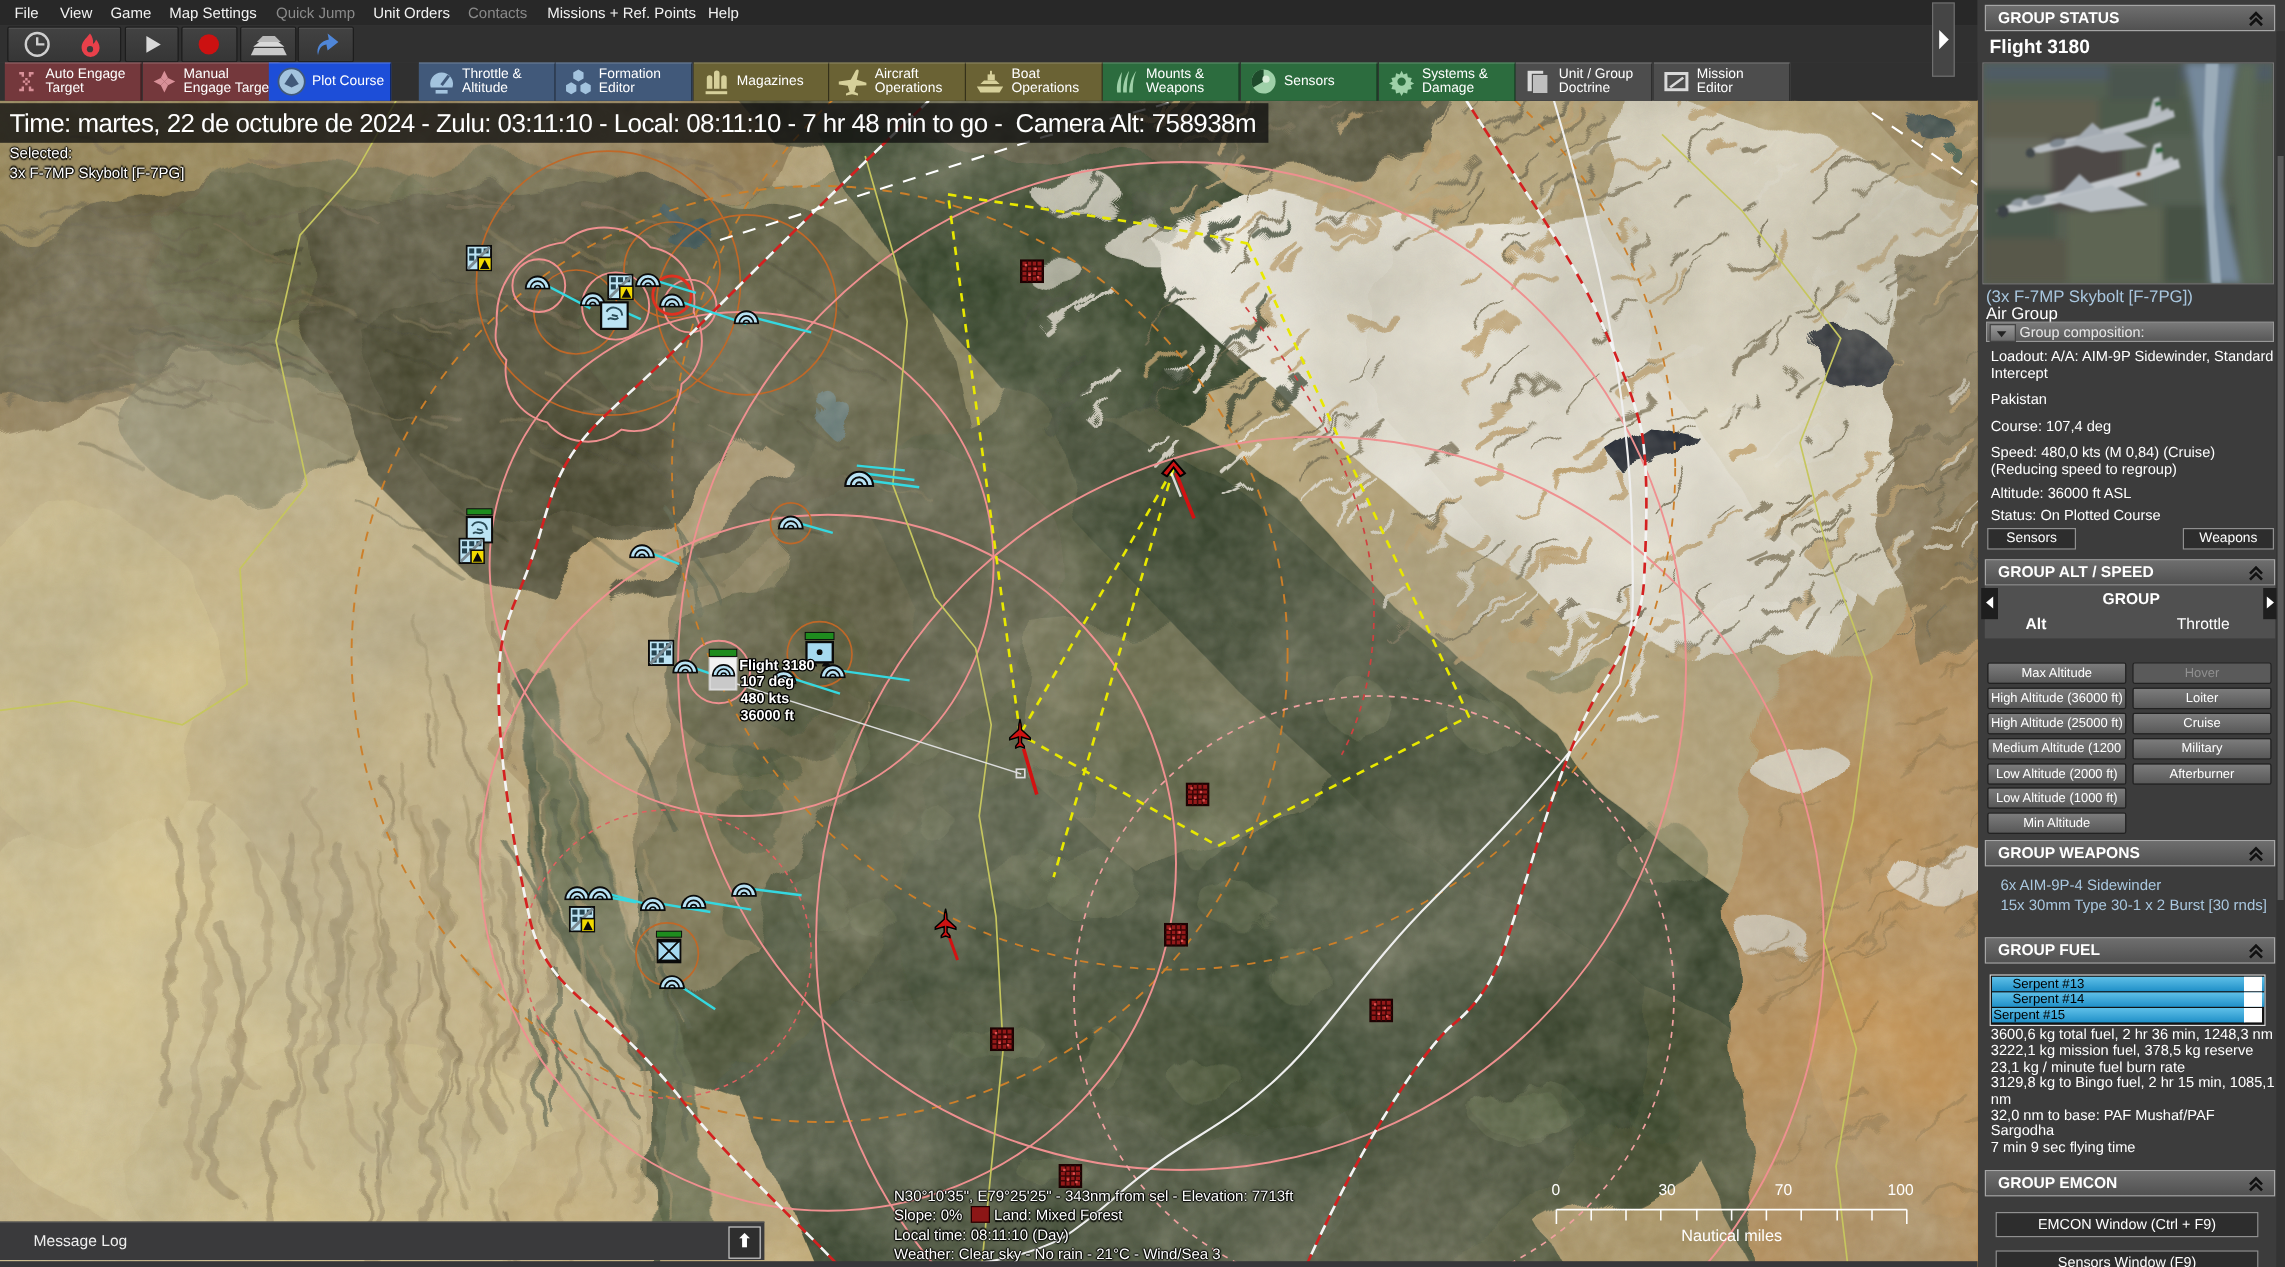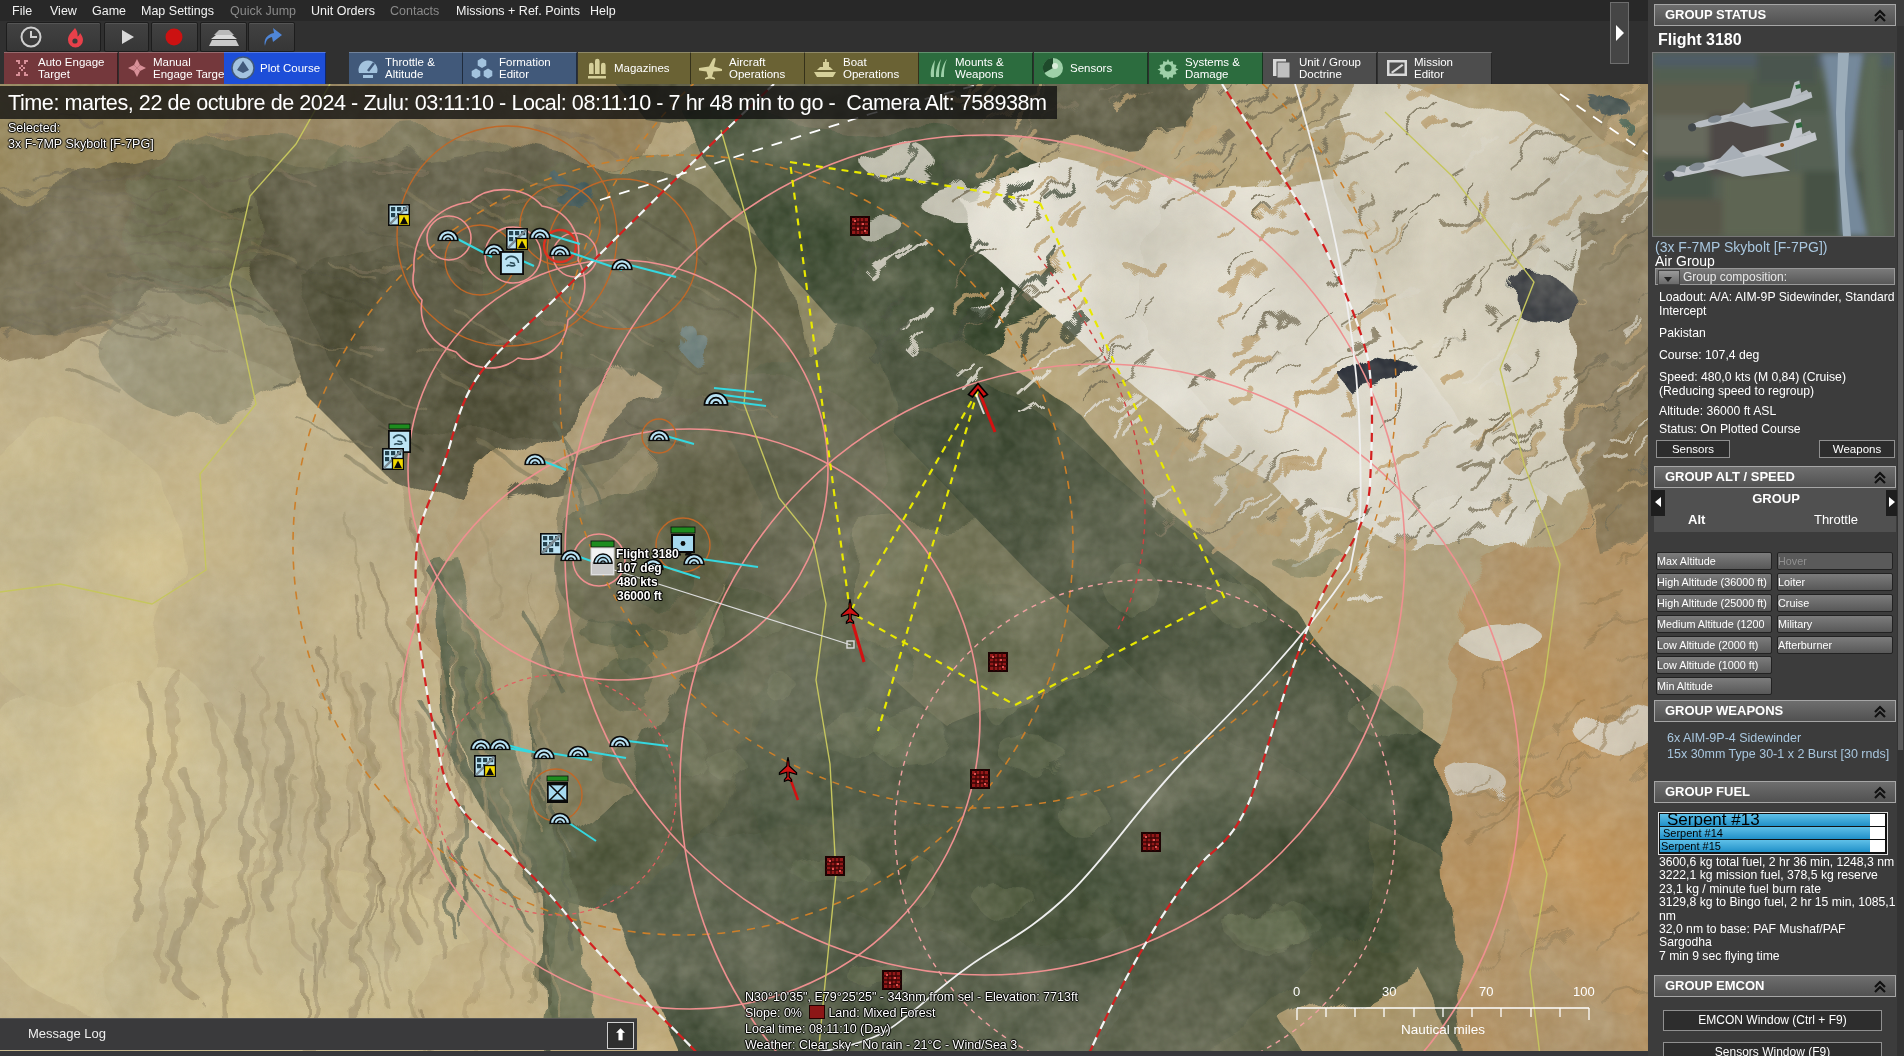--- a/index.html
+++ b/index.html
@@ -20,21 +20,21 @@
 #botstatus{left:745px;top:989px;font-size:12.5px;line-height:16px}
 #msglog{left:0;top:1018px;width:637px;height:31px;background:#3a3a3c;border-top:1px solid #555;color:#eee;font-size:13px}
 #msglog .up{position:absolute;right:3px;top:3px;width:25px;height:25px;background:#2e2e2e;border:1px solid #cfcfcf;color:#fff;text-align:center;line-height:24px;font-size:15px;font-weight:bold}
 #botbar{left:0;top:1051px;width:1648px;height:5px;background:#37373a}
 #scale{left:1283px;top:982px;width:320px;height:60px;color:#fff;font-size:13px}
 
 #sidebar{left:1648px;top:0;width:256px;height:1056px;background:#3c3c3c;color:#fff}
 .hdr{position:absolute;left:6px;width:242px;height:22px;background:linear-gradient(#6e6e6e,#515151);border:1px solid #a6a6a6;box-sizing:border-box;font-weight:bold;font-size:13px;color:#fff;line-height:20px;padding-left:10px}
 .hdr svg{position:absolute;right:8px;top:4px}
 .sbtn{position:absolute;background:#2d2d2d;border:1px solid #909090;box-sizing:border-box;color:#fff;font-size:11.5px;text-align:center}
-.abtn{position:absolute;width:116px;height:18px;background:linear-gradient(#7c7c7c,#585858);border:1px solid #222;border-radius:2px;box-sizing:border-box;color:#fff;font-size:10.8px;line-height:16px;white-space:nowrap;overflow:hidden}
+.abtn{position:absolute;width:116px;height:18px;background:linear-gradient(#7c7c7c,#585858);border:1px solid #222;border-radius:2px;box-sizing:border-box;color:#fff;font-size:10.8px;text-align:center;line-height:16px;white-space:nowrap;overflow:hidden}
 .link{color:#a9c7df;}
 .stext{position:absolute;left:11px;font-size:12.2px;line-height:14px;color:#fff;width:242px}
 </style>
 </head>
 <body>
 <div id="page">
 
 <div id="map" class="abs"><svg width="1648" height="972" viewBox="0 0 1648 972">
         <defs>
 <filter id="rough" x="-10%" y="-10%" width="120%" height="120%">
@@ -1237,23 +1237,23 @@
         </svg></div>
 <div class="abs link" style="left:19px;top:731px;font-size:12.5px">6x AIM-9P-4 Sidewinder</div>
 <div class="abs link" style="left:19px;top:747px;font-size:12.5px">15x 30mm Type 30-1 x 2 Burst [30 rnds]</div>
 <div class="hdr" style="top:781px">GROUP FUEL<svg width="14" height="14" viewBox="0 0 14 14">
           <g fill="none" stroke="#111" stroke-width="2.2">
             <path d="M2 7 L7 2 L12 7"></path>
             <path d="M2 12 L7 7 L12 12"></path>
           </g>
         </svg></div>
 <div class="abs" style="left:10px;top:812px;width:228px;height:41px;background:#111;border:1px solid #ddd">
-<div style="position:absolute;left:1px;top:1px;width:210px;height:12px;background:linear-gradient(#5fc0e8,#2090c8);color:#000;font-size:17px;line-height:12px;padding-left:7px">Serpent #13</div>
+<div style="position:absolute;left:1px;top:1px;width:210px;height:12px;background:linear-gradient(#5fc0e8,#2090c8);color:#000;font-size:11px;line-height:12px;padding-left:17px">Serpent #13</div>
         <div style="position:absolute;left:211px;top:1px;width:15px;height:12px;background:#fff"></div>
-<div style="position:absolute;left:1px;top:14px;width:210px;height:12px;background:linear-gradient(#5fc0e8,#2090c8);color:#000;font-size:11px;line-height:12px;padding-left:3px">Serpent #14</div>
+<div style="position:absolute;left:1px;top:14px;width:210px;height:12px;background:linear-gradient(#5fc0e8,#2090c8);color:#000;font-size:11px;line-height:12px;padding-left:17px">Serpent #14</div>
         <div style="position:absolute;left:211px;top:14px;width:15px;height:12px;background:#fff"></div>
 <div style="position:absolute;left:1px;top:27px;width:210px;height:12px;background:linear-gradient(#5fc0e8,#2090c8);color:#000;font-size:11px;line-height:12px;padding-left:1px">Serpent #15</div>
         <div style="position:absolute;left:211px;top:27px;width:15px;height:12px;background:#fff"></div>
 </div>
 <div class="stext" style="top:856px;line-height:13.4px">3600,6 kg total fuel, 2 hr 36 min, 1248,3 nm<br>3222,1 kg mission fuel, 378,5 kg reserve<br>23,1 kg / minute fuel burn rate<br>3129,8 kg to Bingo fuel, 2 hr 15 min, 1085,1<br>nm<br>32,0 nm to base: PAF Mushaf/PAF<br>Sargodha<br>7 min 9 sec flying time</div>
 <div class="hdr" style="top:975px">GROUP EMCON<svg width="14" height="14" viewBox="0 0 14 14">
           <g fill="none" stroke="#111" stroke-width="2.2">
             <path d="M2 7 L7 2 L12 7"></path>
             <path d="M2 12 L7 7 L12 12"></path>
           </g>

